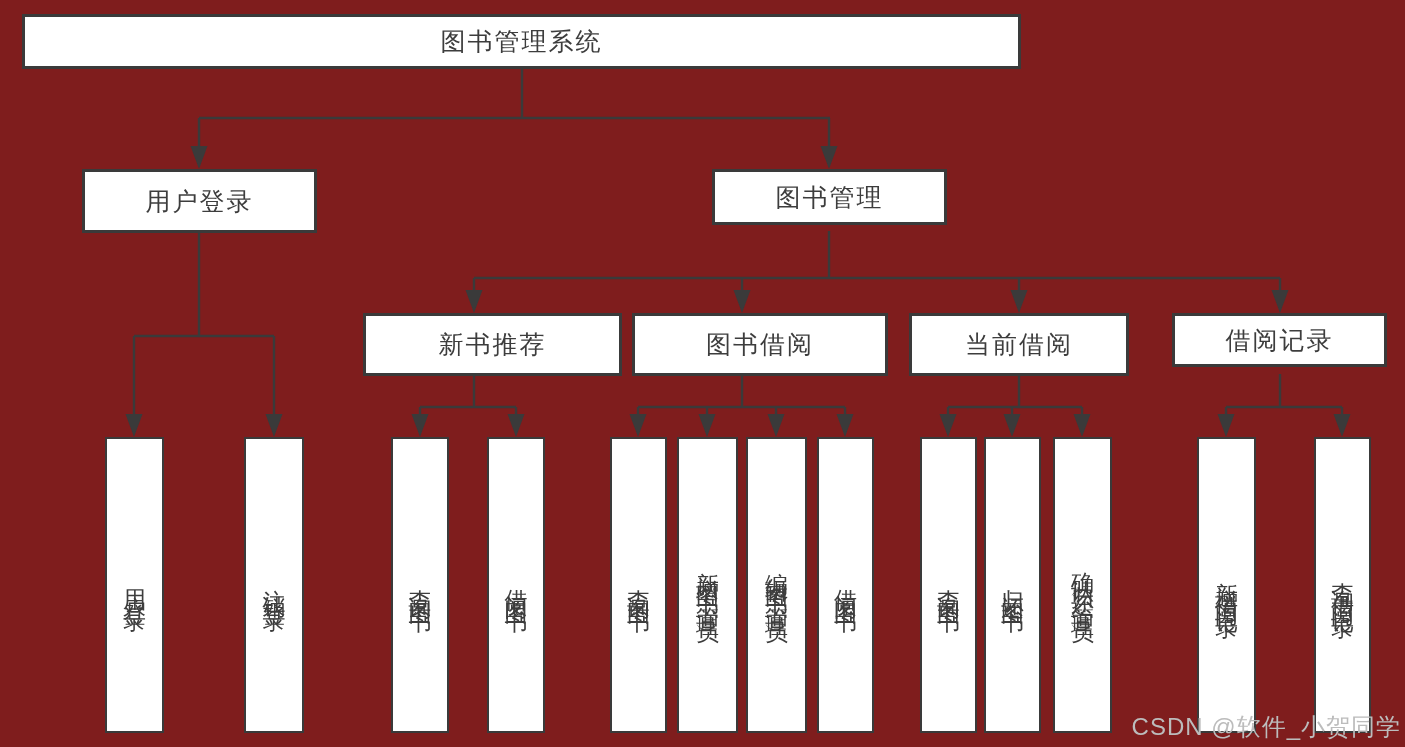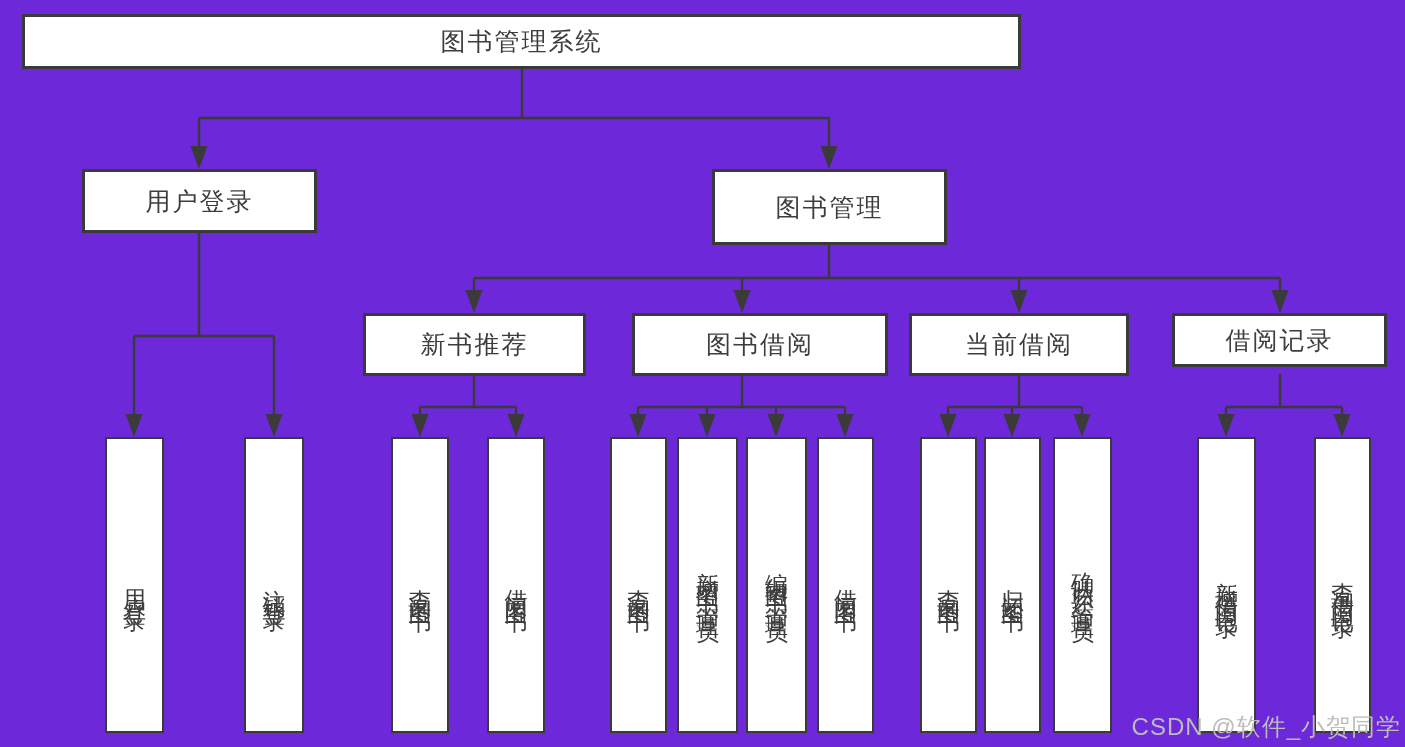--- a/index.html
+++ b/index.html
@@ -1,17 +1,17 @@
 <!DOCTYPE html>
 <html><head>
 <meta charset="utf-8">
 <style>
   html,body{margin:0;padding:0;background:#ffffff;}
   .stage{
-    position:relative;width:1405px;height:747px;background:#6d28d9;overflow:hidden;
+    position:relative;width:1405px;height:747px;background:#7f1d1d;overflow:hidden;
     font-family:"Liberation Sans","DejaVu Sans",sans-serif;color:#3d3d3d;
   }
   .wires{position:absolute;left:0;top:0;z-index:1;}
   .box{
     position:absolute;box-sizing:border-box;background:#ffffff;
     border:3px solid #3a3a3a;display:flex;align-items:center;justify-content:center;
     z-index:2;
   }
   .box span{display:block;white-space:nowrap;}
   .hbox span{font-size:25px;letter-spacing:2px;}
@@ -63,25 +63,25 @@
     </g>
   </svg>
 
   <div class="box hbox" style="left:22px;top:14px;width:999px;height:55px">
     <span>图书管理系统</span>
   </div>
 
   <div class="box hbox" style="left:82px;top:169px;width:235px;height:64px">
     <span>用户登录</span>
   </div>
-  <div class="box hbox" style="left:712px;top:169px;width:235px;height:76px">
+  <div class="box hbox" style="left:712px;top:169px;width:235px;height:56px">
     <span>图书管理</span>
   </div>
 
-  <div class="box hbox" style="left:363px;top:313px;width:223px;height:63px">
+  <div class="box hbox" style="left:363px;top:313px;width:259px;height:63px">
     <span>新书推荐</span>
   </div>
   <div class="box hbox" style="left:632px;top:313px;width:256px;height:63px">
     <span>图书借阅</span>
   </div>
   <div class="box hbox" style="left:909px;top:313px;width:220px;height:63px">
     <span>当前借阅</span>
   </div>
   <div class="box hbox" style="left:1172px;top:313px;width:215px;height:54px">
     <span>借阅记录</span>

